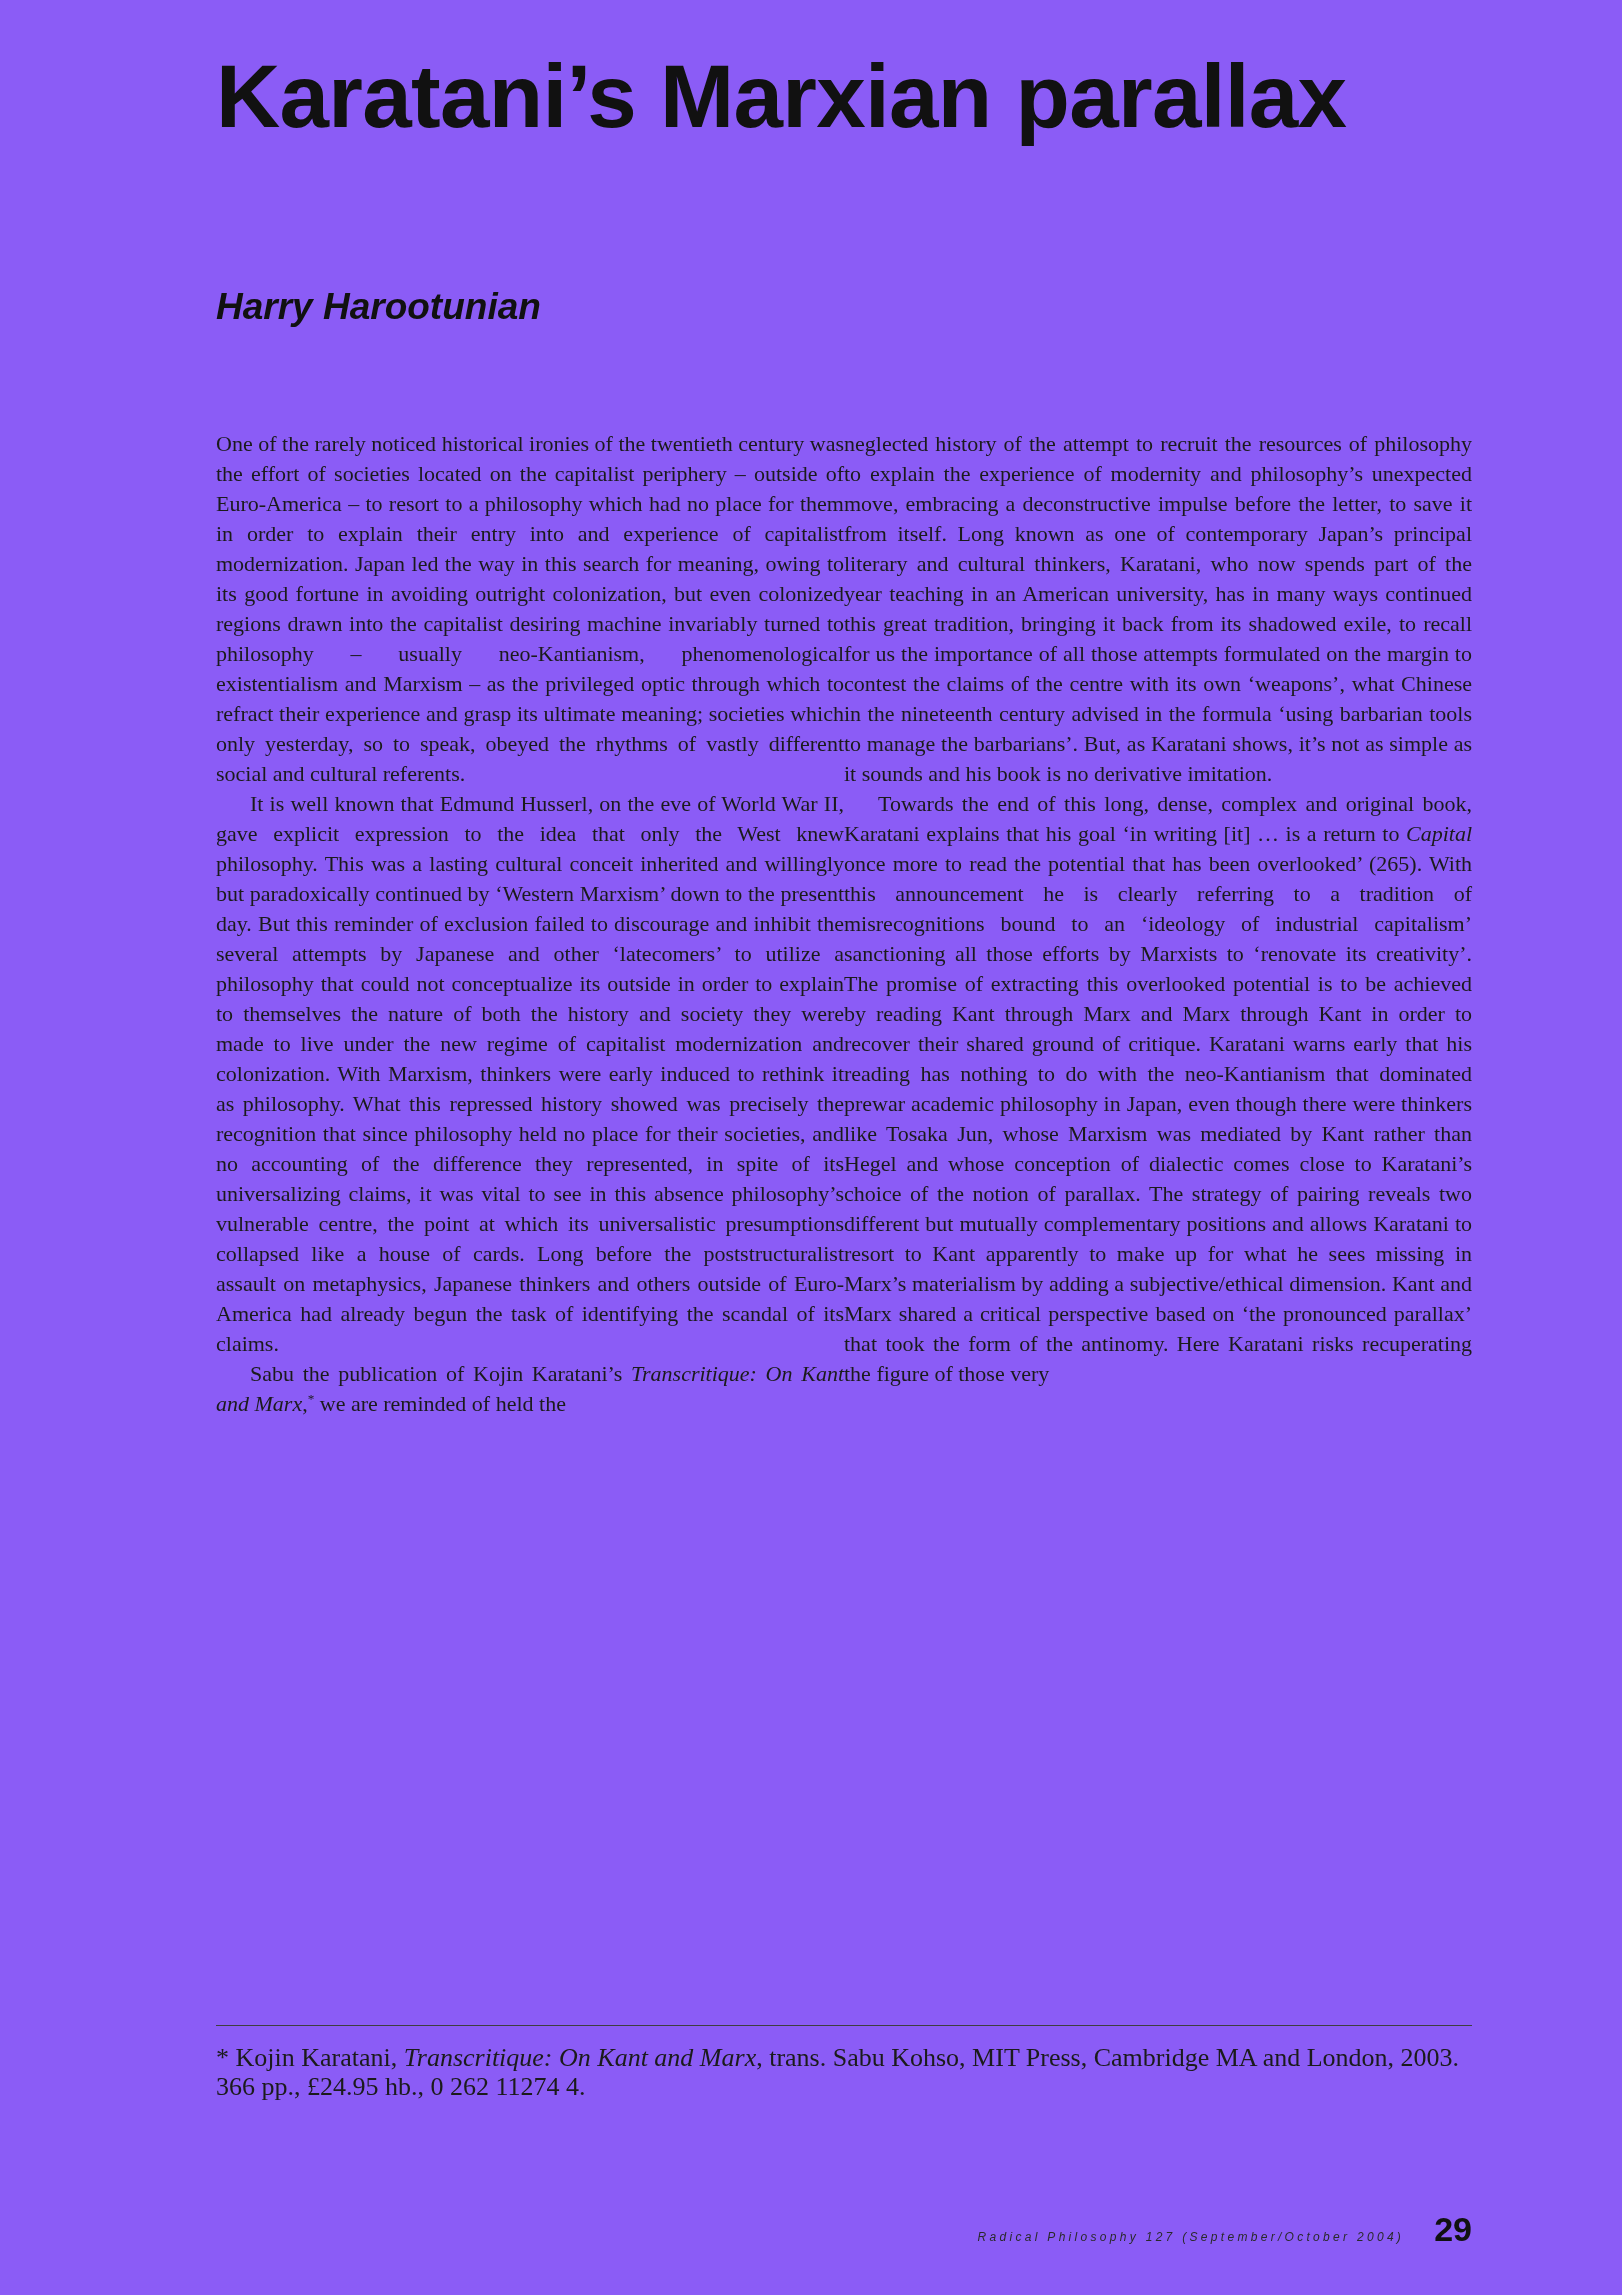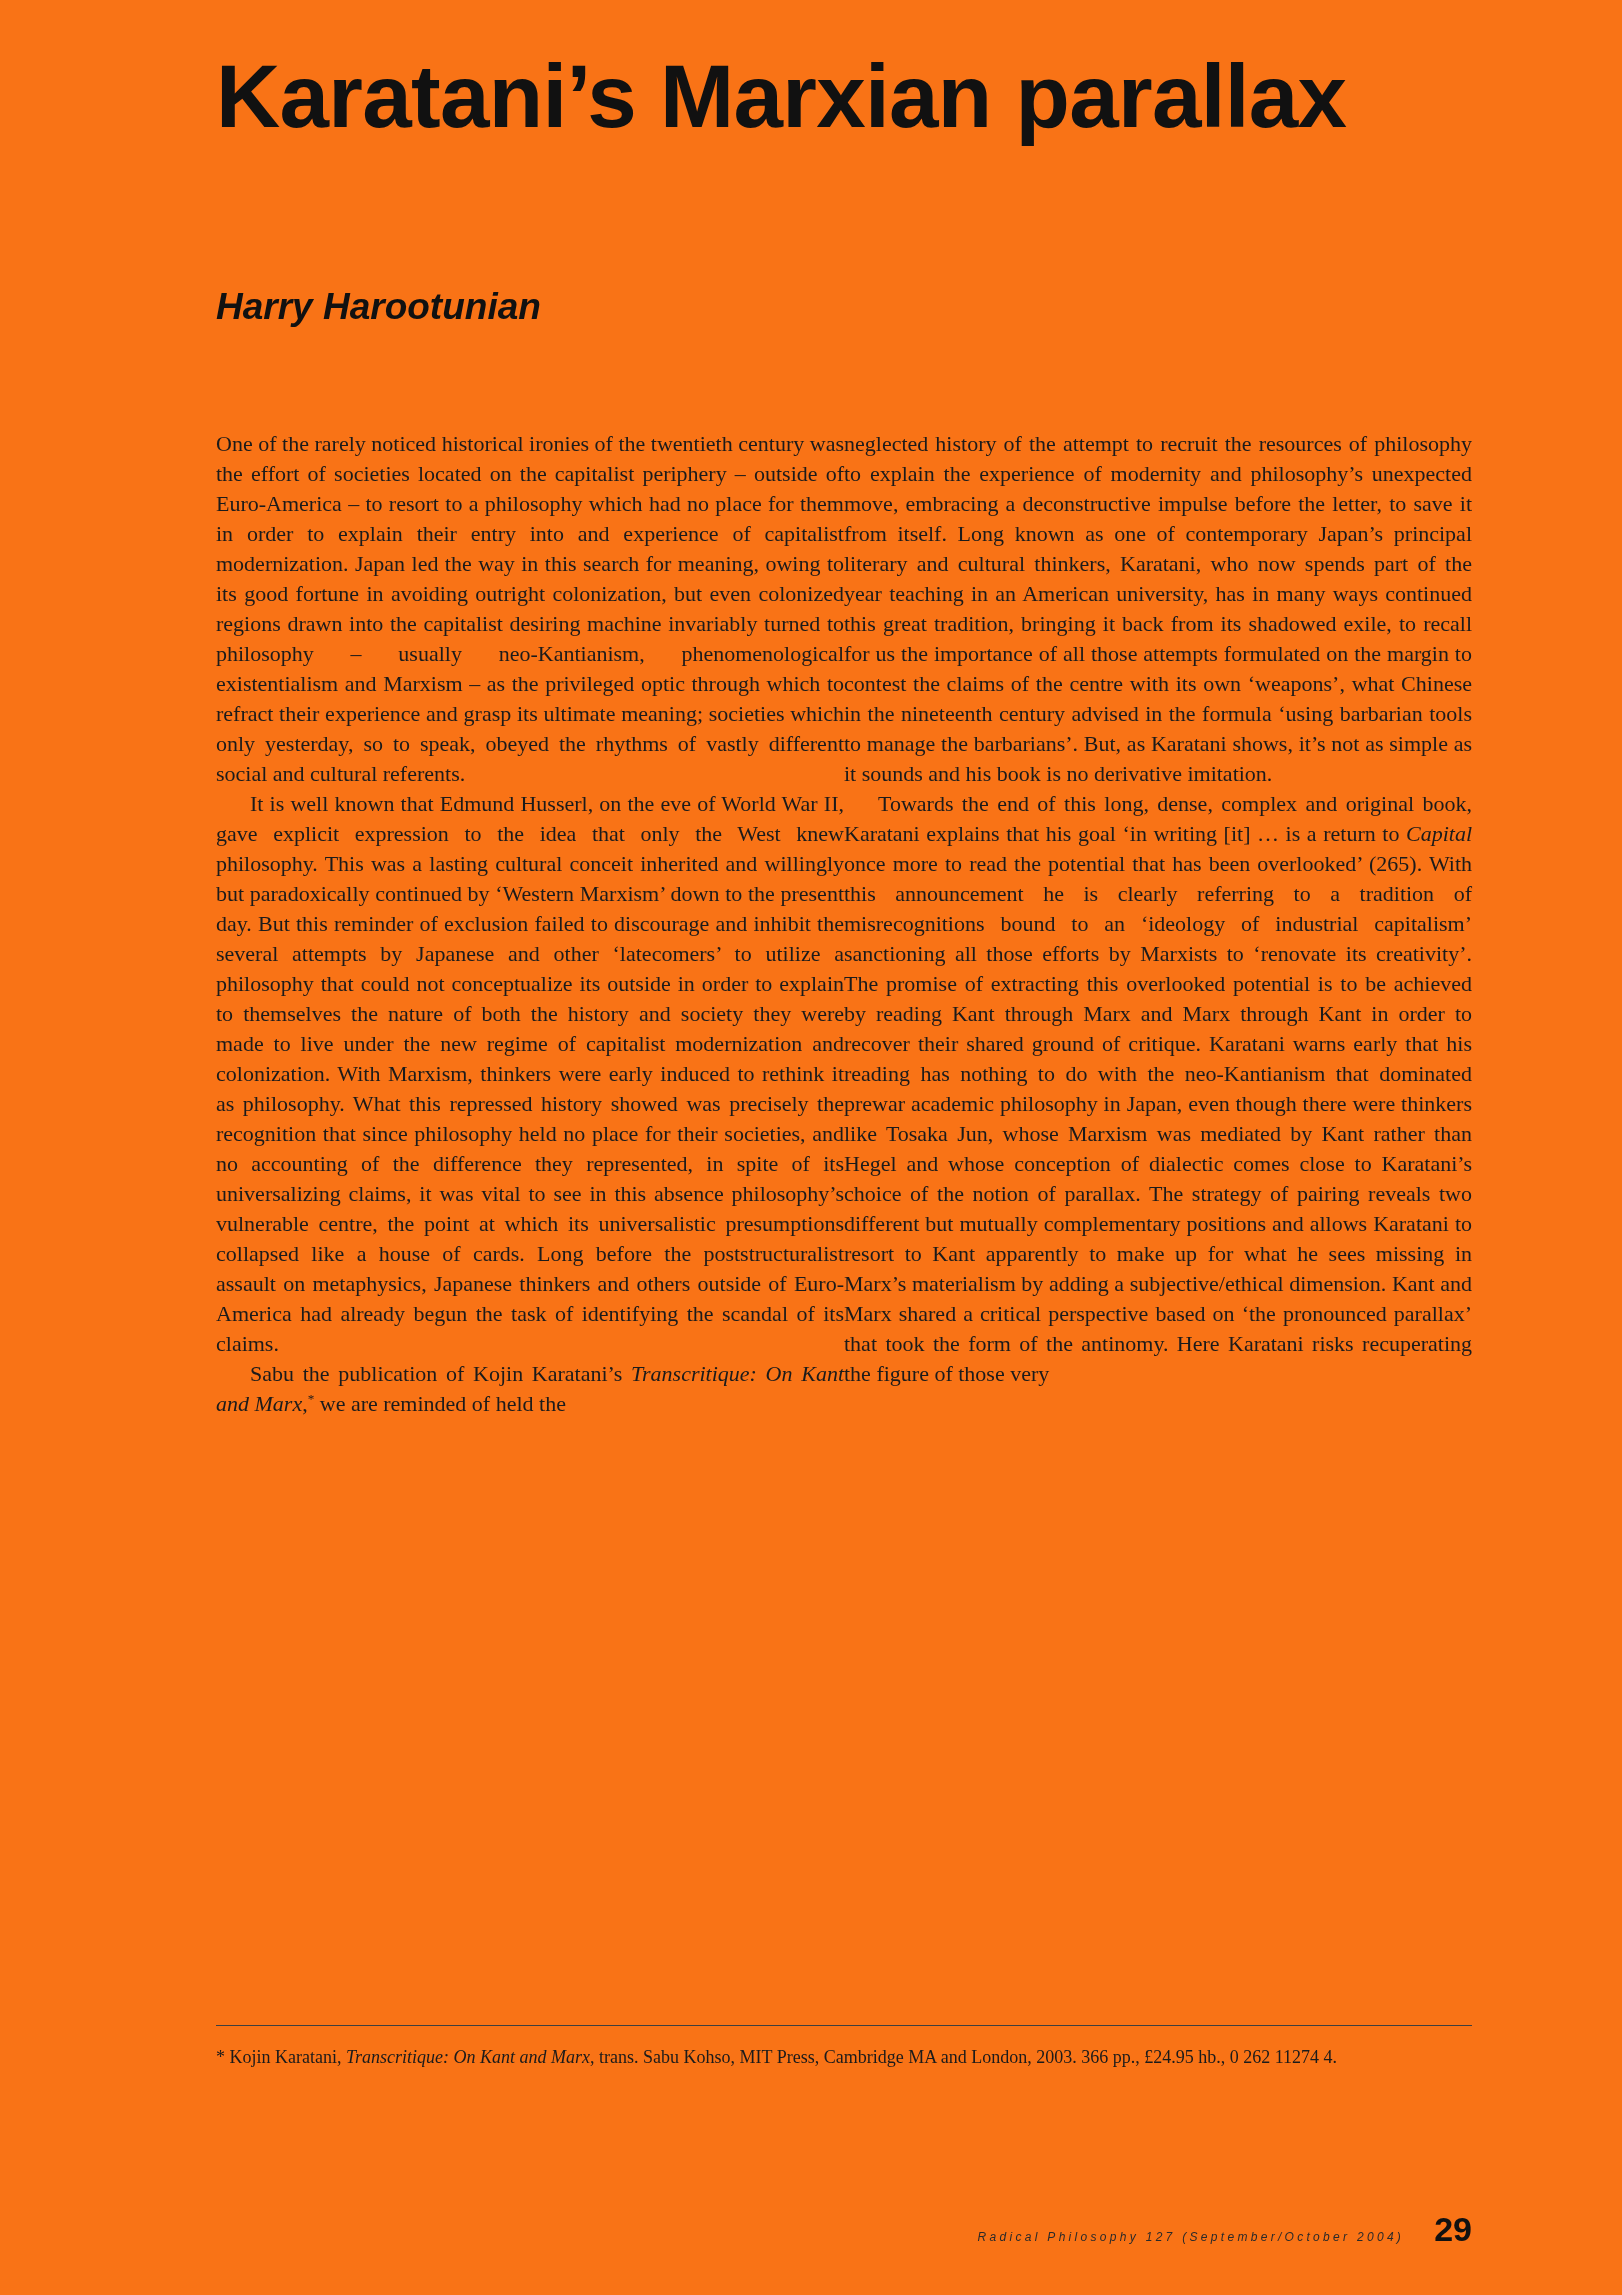--- a/index.html
+++ b/index.html
@@ -8,21 +8,21 @@
     width: 1623px;
     height: 2295px;
     position: relative;
     font-family: "Liberation Serif", serif;
     color: #1b1b1b;
   }
   .page {
     position: relative;
     width: 1623px;
     height: 2295px;
-    background: #f97316;
+    background: #8b5cf6;
     overflow: hidden;
   }
   .page-title {
     position: absolute;
     top: 50px;
     left: 216px;
     width: 1256px;
     font-family: "Liberation Sans", sans-serif;
     font-weight: 700;
     font-size: 89px;
@@ -67,21 +67,21 @@
   }
   .footnote {
     position: absolute;
     top: 2025px;
     left: 216px;
     width: 1256px;
     border-top: 1.3px solid #3f3f3f;
     padding-top: 17px;
   }
   .footnote p {
-    font-size: 18px;
+    font-size: 26px;
     line-height: 29.4px;
     text-align: left;
     color: #1b1b1b;
   }
   .footer {
     position: absolute;
     top: 2210px;
     left: 216px;
     width: 1256px;
     text-align: right;

